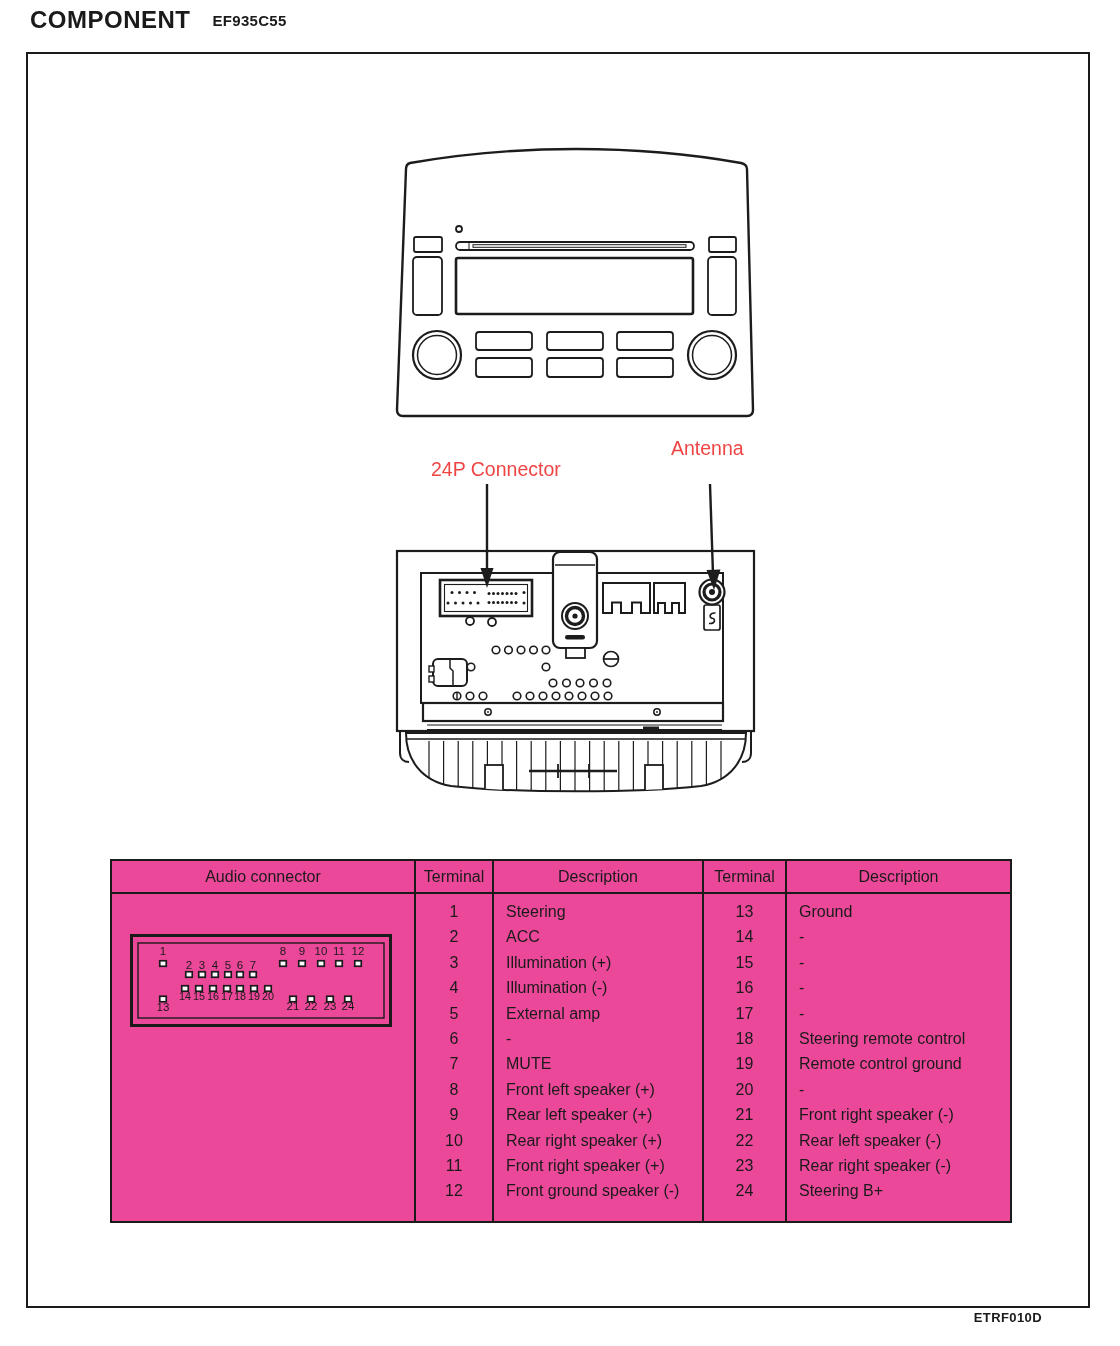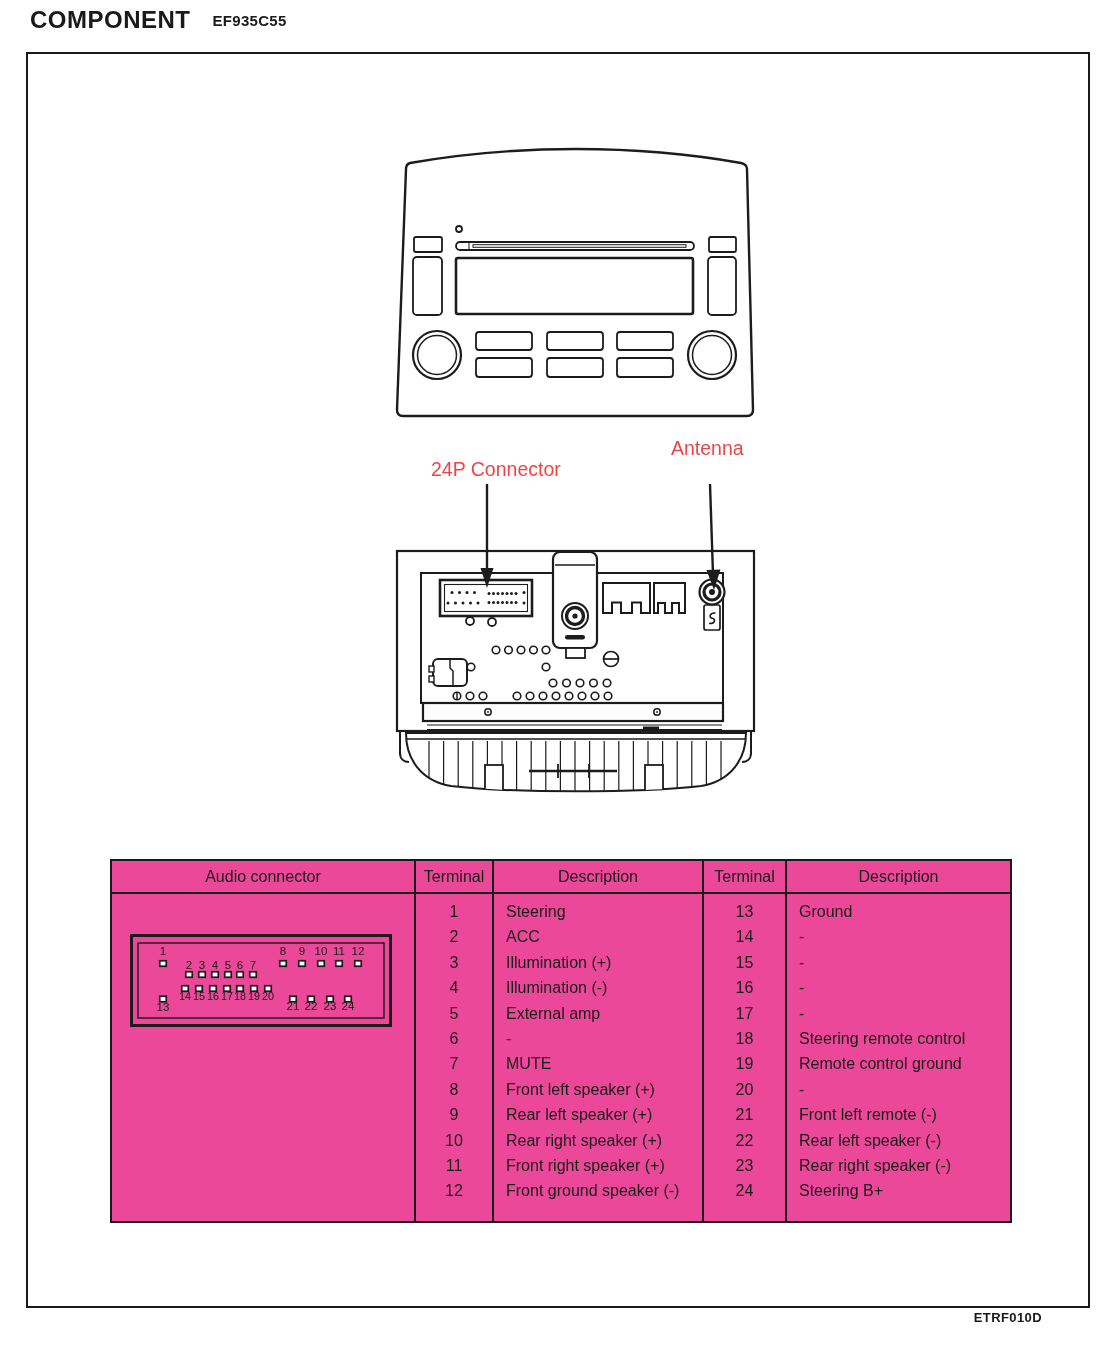--- a/index.html
+++ b/index.html
@@ -349,21 +349,21 @@
   <div class="td bl desc-col">
       <div class="lines" id="col-desc-right">
         <div>Ground</div>
         <div>-</div>
         <div>-</div>
         <div>-</div>
         <div>-</div>
         <div>Steering remote control</div>
         <div>Remote control ground</div>
         <div>-</div>
-        <div>Front left remote (-)</div>
+        <div>Front right speaker (-)</div>
         <div>Rear left speaker (-)</div>
         <div>Rear right speaker (-)</div>
         <div>Steering B+</div>
       </div>
     </div>
 </div>
 
 <div class="fig-code">ETRF010D</div>
 
 </body></html>

